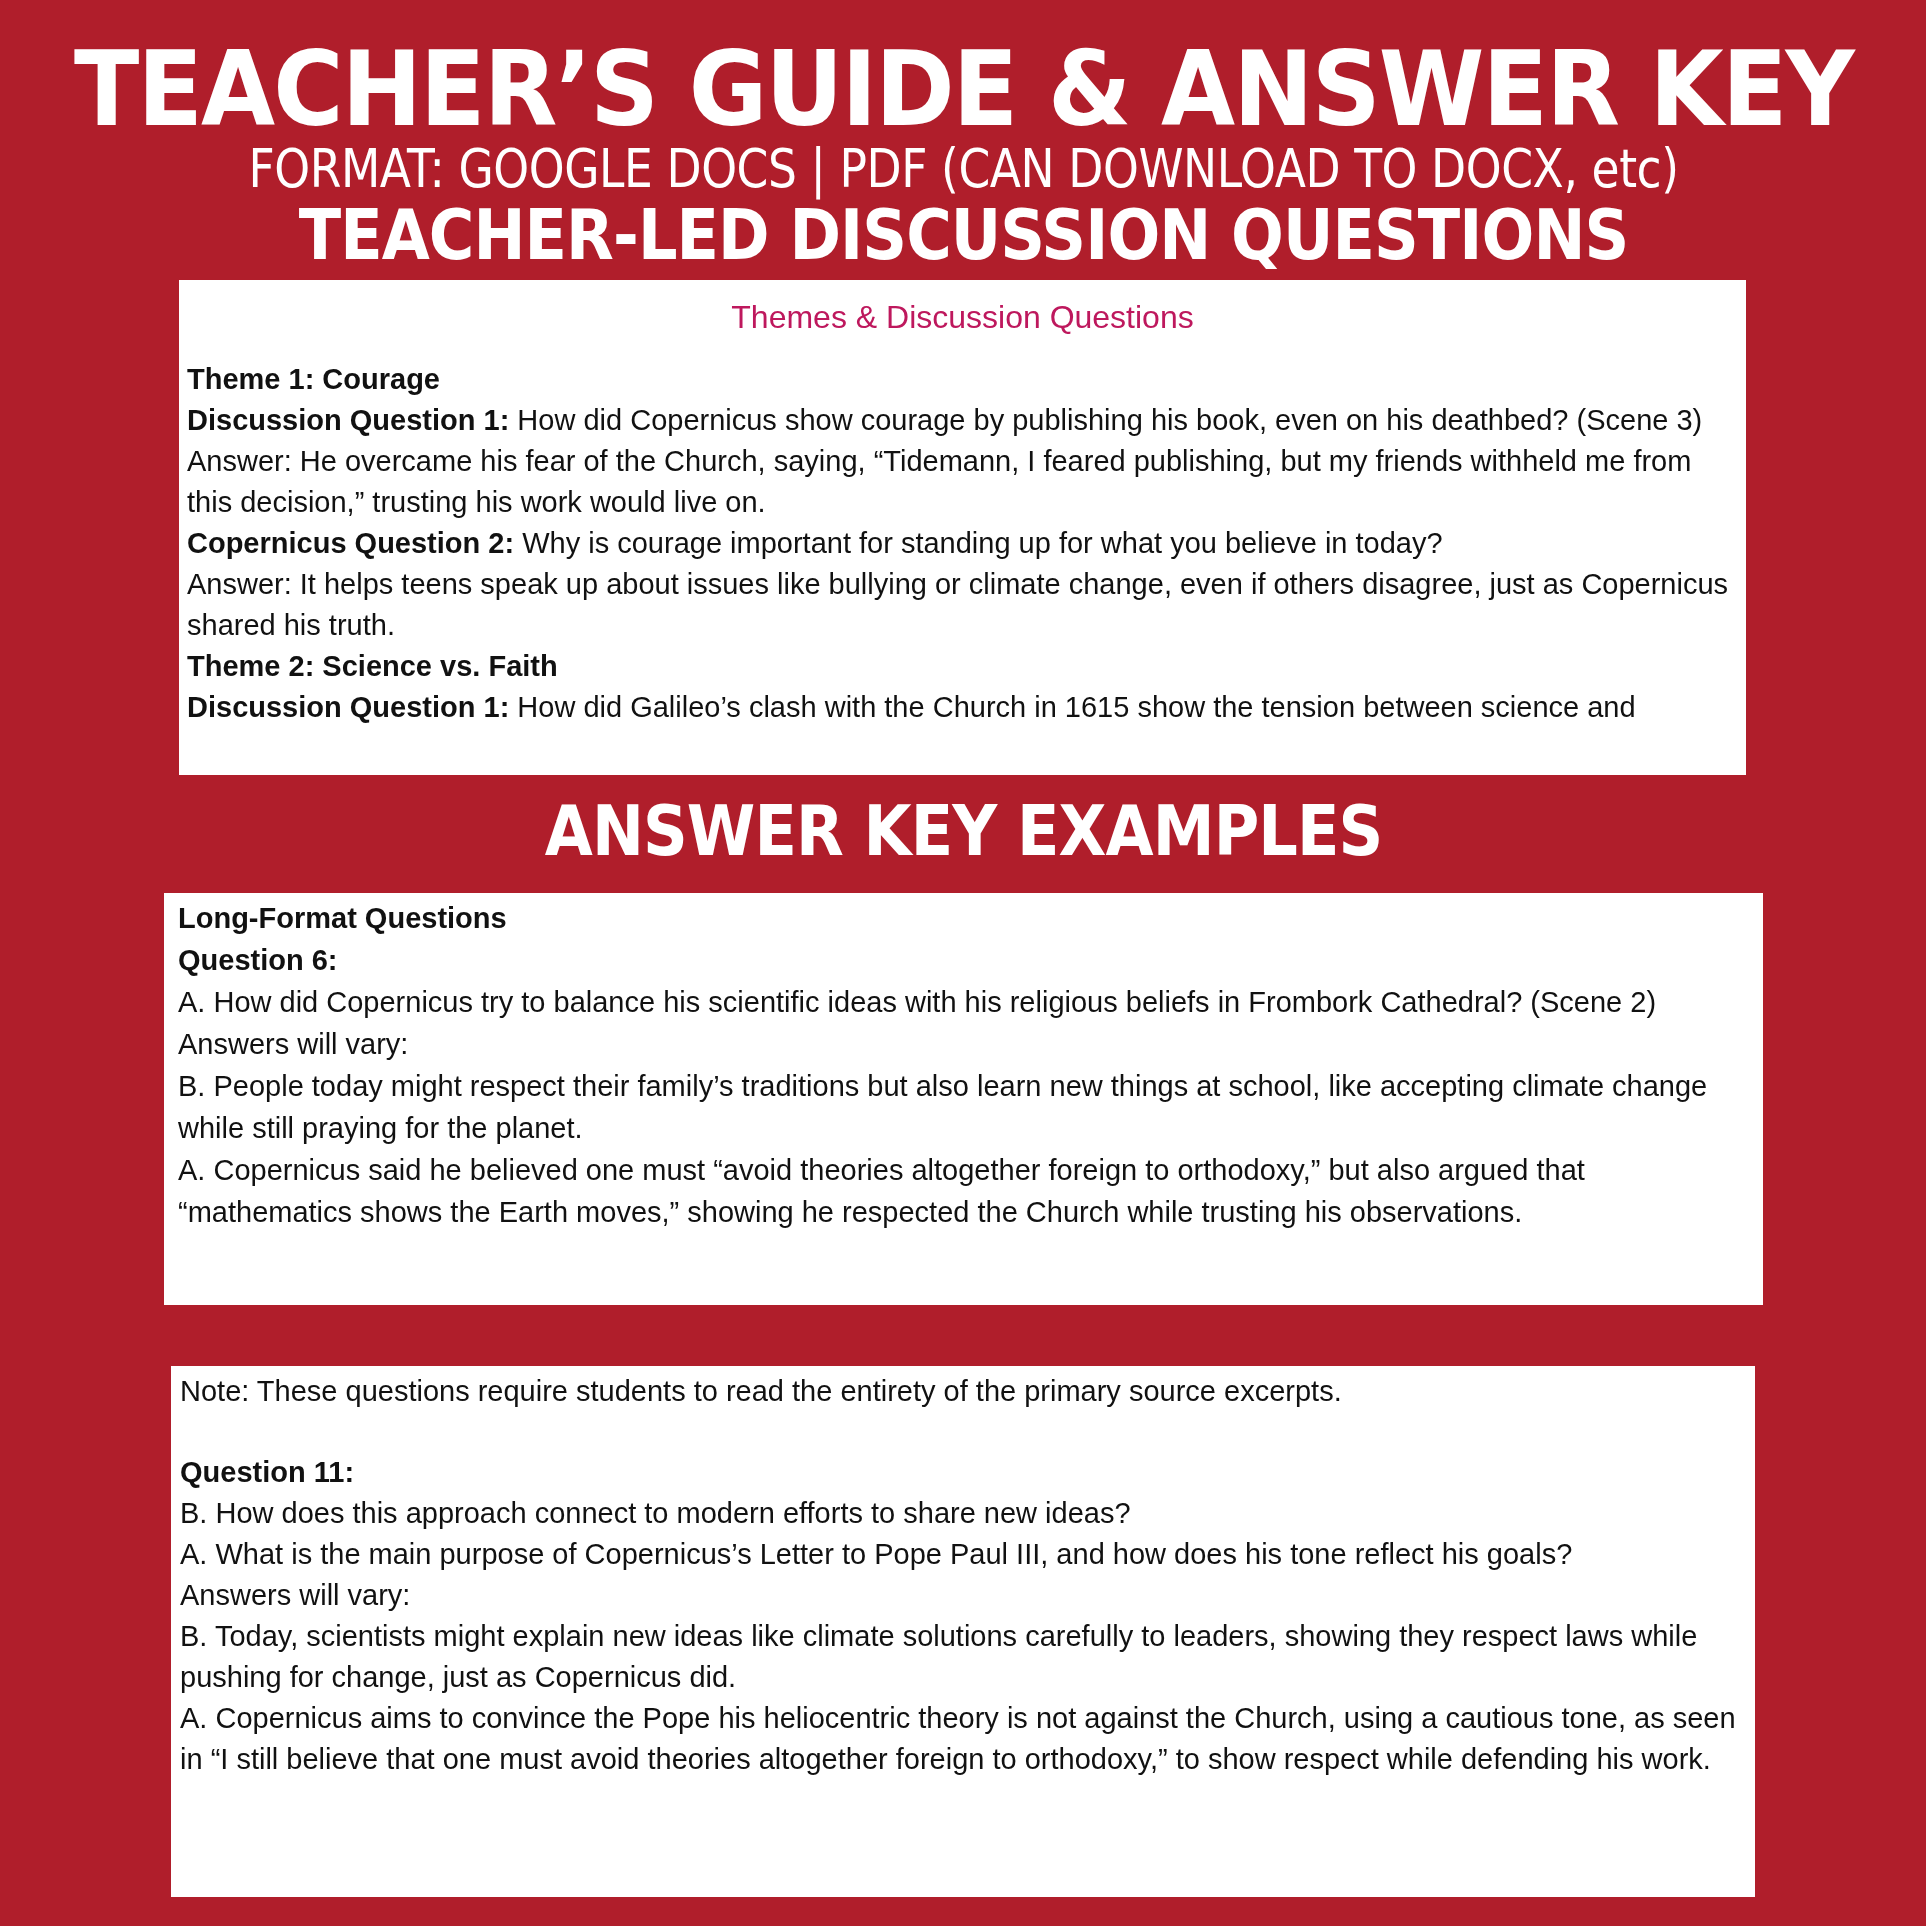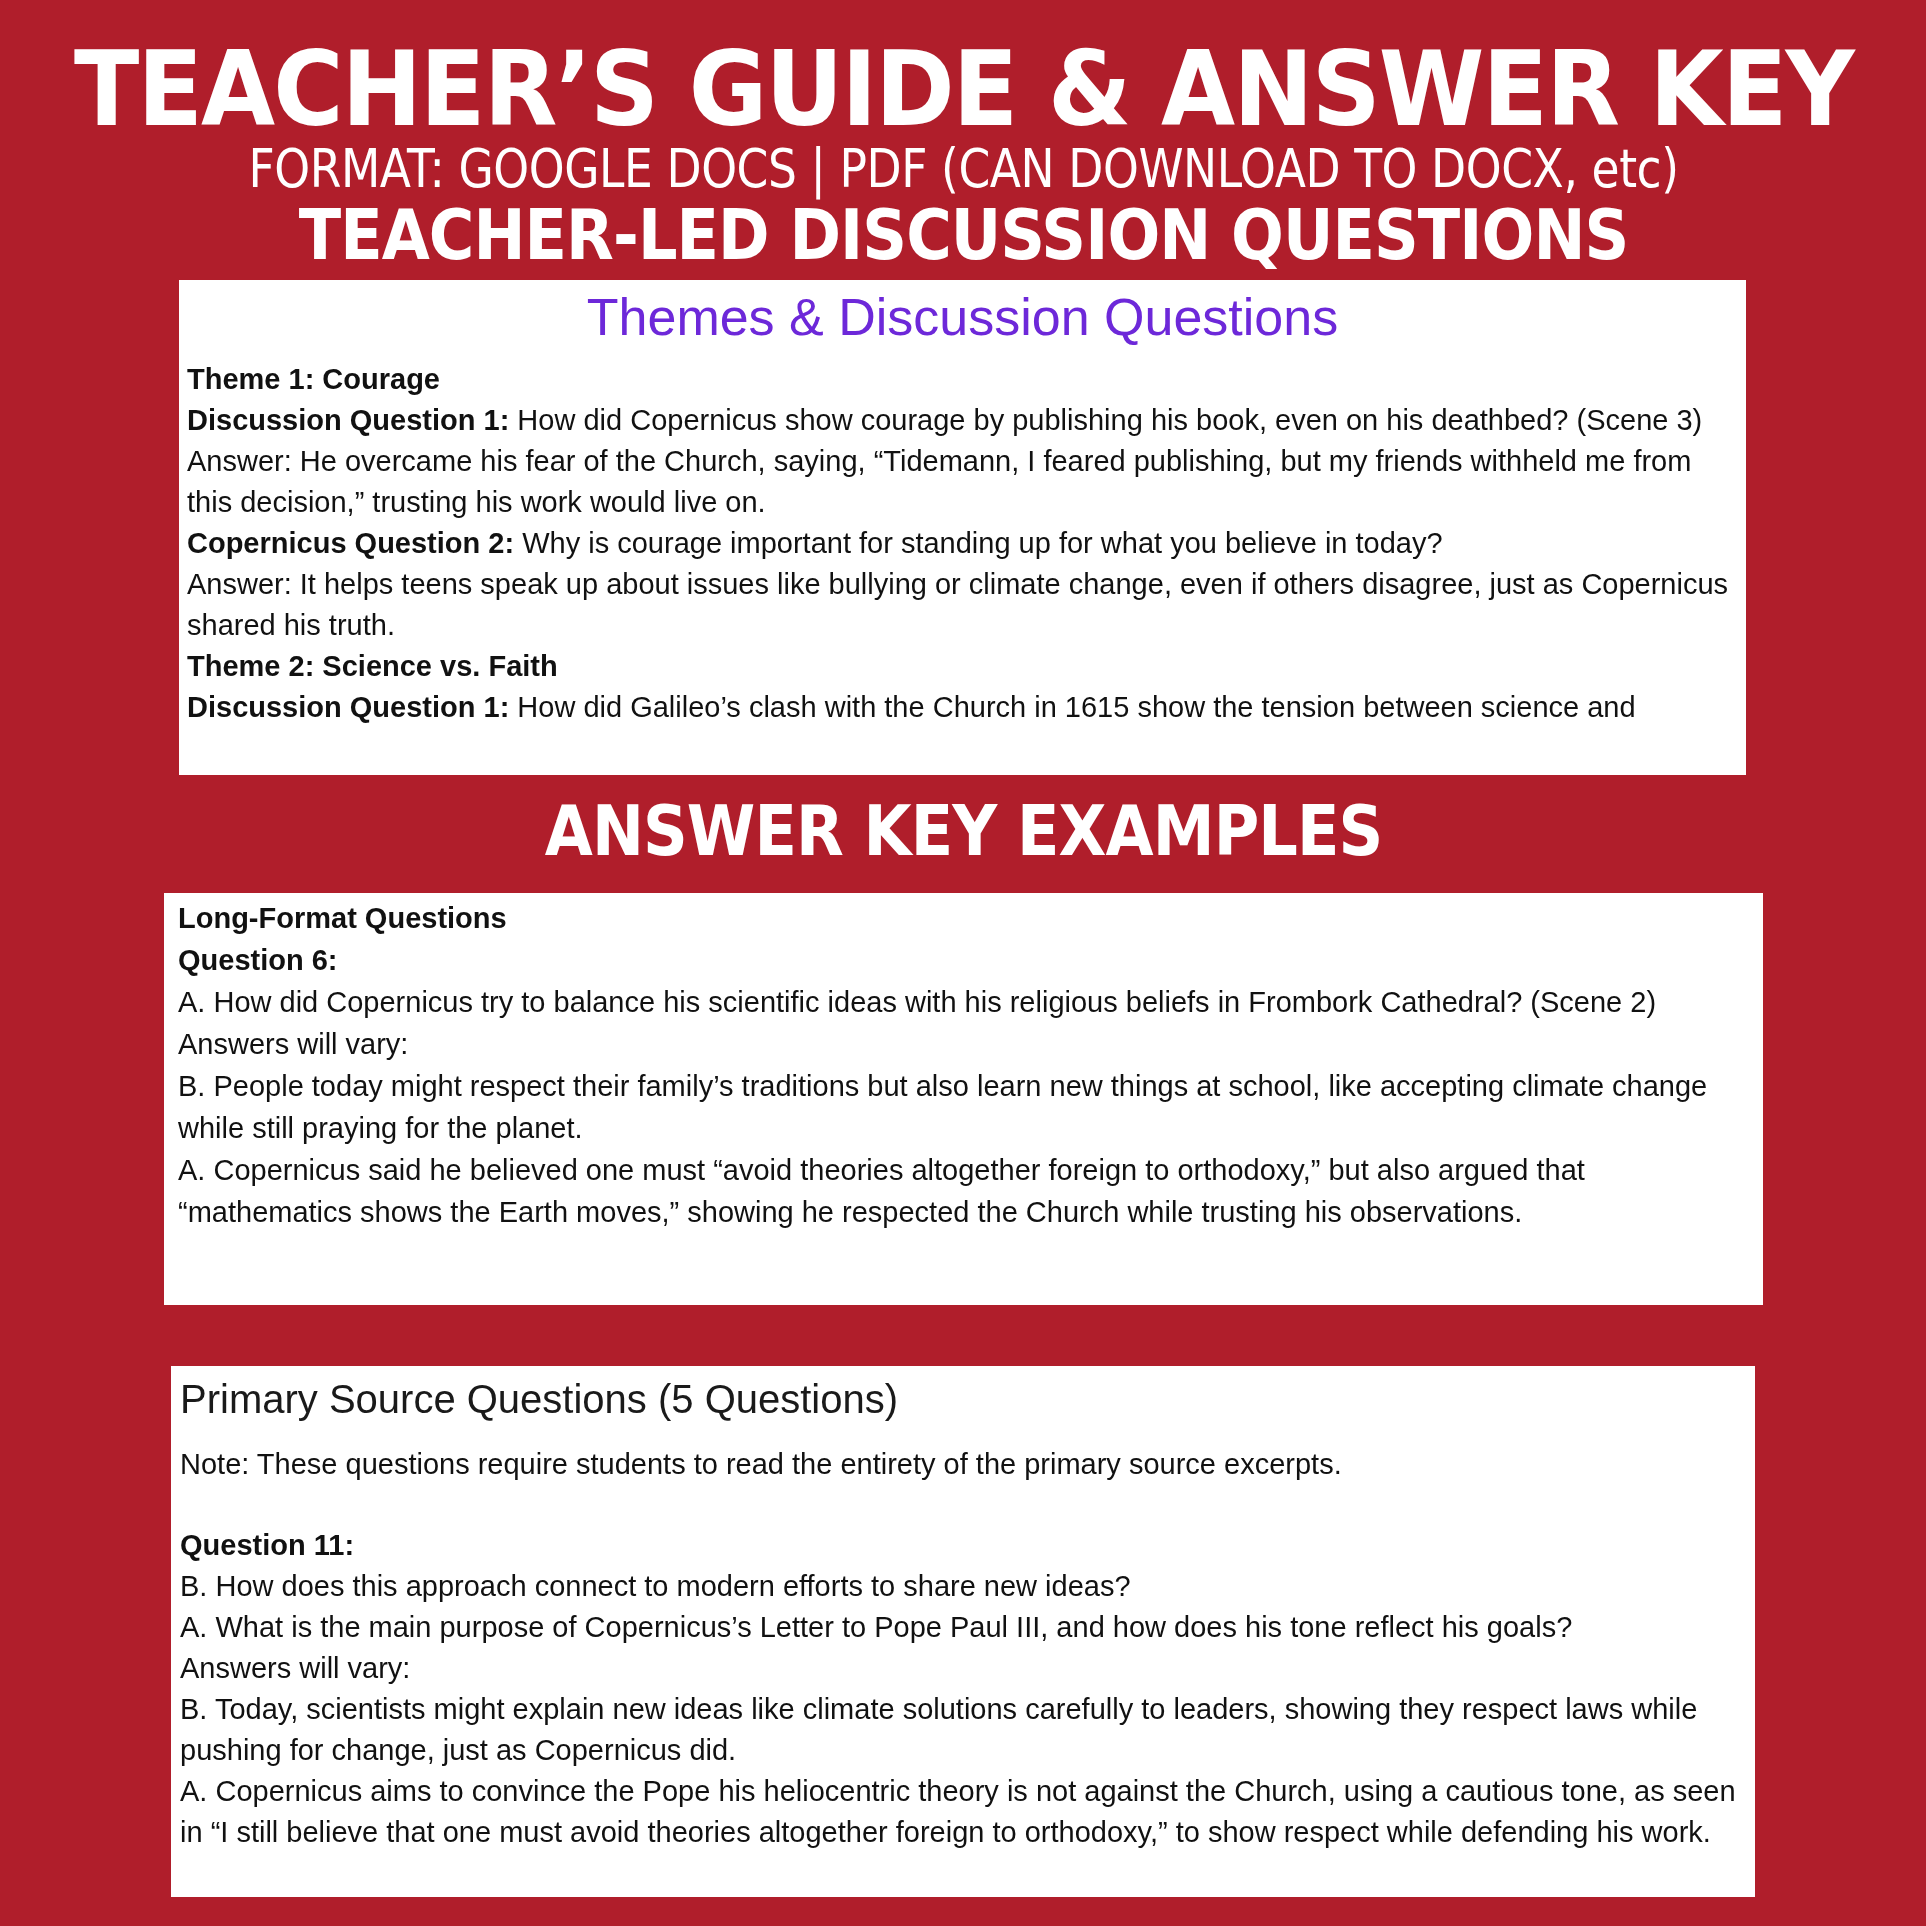--- a/index.html
+++ b/index.html
@@ -66,24 +66,24 @@
       box-sizing: border-box;
       color: #111;
       overflow: hidden;
     }
     #panel1 { left: 179px; top: 280px; width: 1567px; height: 495px; padding: 10px 8px 0 8px; }
     #panel2 { left: 164px; top: 893px; width: 1599px; height: 412px; padding: 4px 12px 0 14px; }
     #panel3 { left: 171px; top: 1366px; width: 1584px; height: 531px; padding: 4px 8px 0 9px; }
 
     .p-title-center {
       text-align: center;
-      font-size: 52px;
+      font-size: 32px;
       line-height: 55px;
       margin-bottom: 14px;
-      color: #6d28d9;
+      color: #be185d;
     }
     .p-title-left {
       font-size: 40px;
       line-height: 59px;
       color: #1a1a1a;
       margin-bottom: 14px;
     }
     .line {
       font-size: 29px;
       line-height: 41px;
@@ -118,21 +118,20 @@
 <div class="panel" id="panel2">
   <div class="line b">Long-Format Questions</div>
   <div class="line b">Question 6:</div>
   <div class="line">A. How did Copernicus try to balance his scientific ideas with his religious beliefs in Frombork Cathedral? (Scene 2)</div>
   <div class="line">Answers will vary:</div>
   <div class="line">B. People today might respect their family’s traditions but also learn new things at school, like accepting climate change while still praying for the planet.</div>
   <div class="line">A. Copernicus said he believed one must “avoid theories altogether foreign to orthodoxy,” but also argued that “mathematics shows the Earth moves,” showing he respected the Church while trusting his observations.</div>
 </div>
 
 <div class="panel" id="panel3">
-  <div class="p-title-left">Primary Source Questions (5 Questions)</div>
   <div class="note">Note: These questions require students to read the entirety of the primary source excerpts.</div>
   <div class="spacer"></div>
   <div class="line b">Question 11:</div>
   <div class="line">B. How does this approach connect to modern efforts to share new ideas?</div>
   <div class="line">A. What is the main purpose of Copernicus’s Letter to Pope Paul III, and how does his tone reflect his goals?</div>
   <div class="line">Answers will vary:</div>
   <div class="line">B. Today, scientists might explain new ideas like climate solutions carefully to leaders, showing they respect laws while pushing for change, just as Copernicus did.</div>
   <div class="line">A. Copernicus aims to convince the Pope his heliocentric theory is not against the Church, using a cautious tone, as seen in “I still believe that one must avoid theories altogether foreign to orthodoxy,” to show respect while defending his work.</div>
 </div>
 

